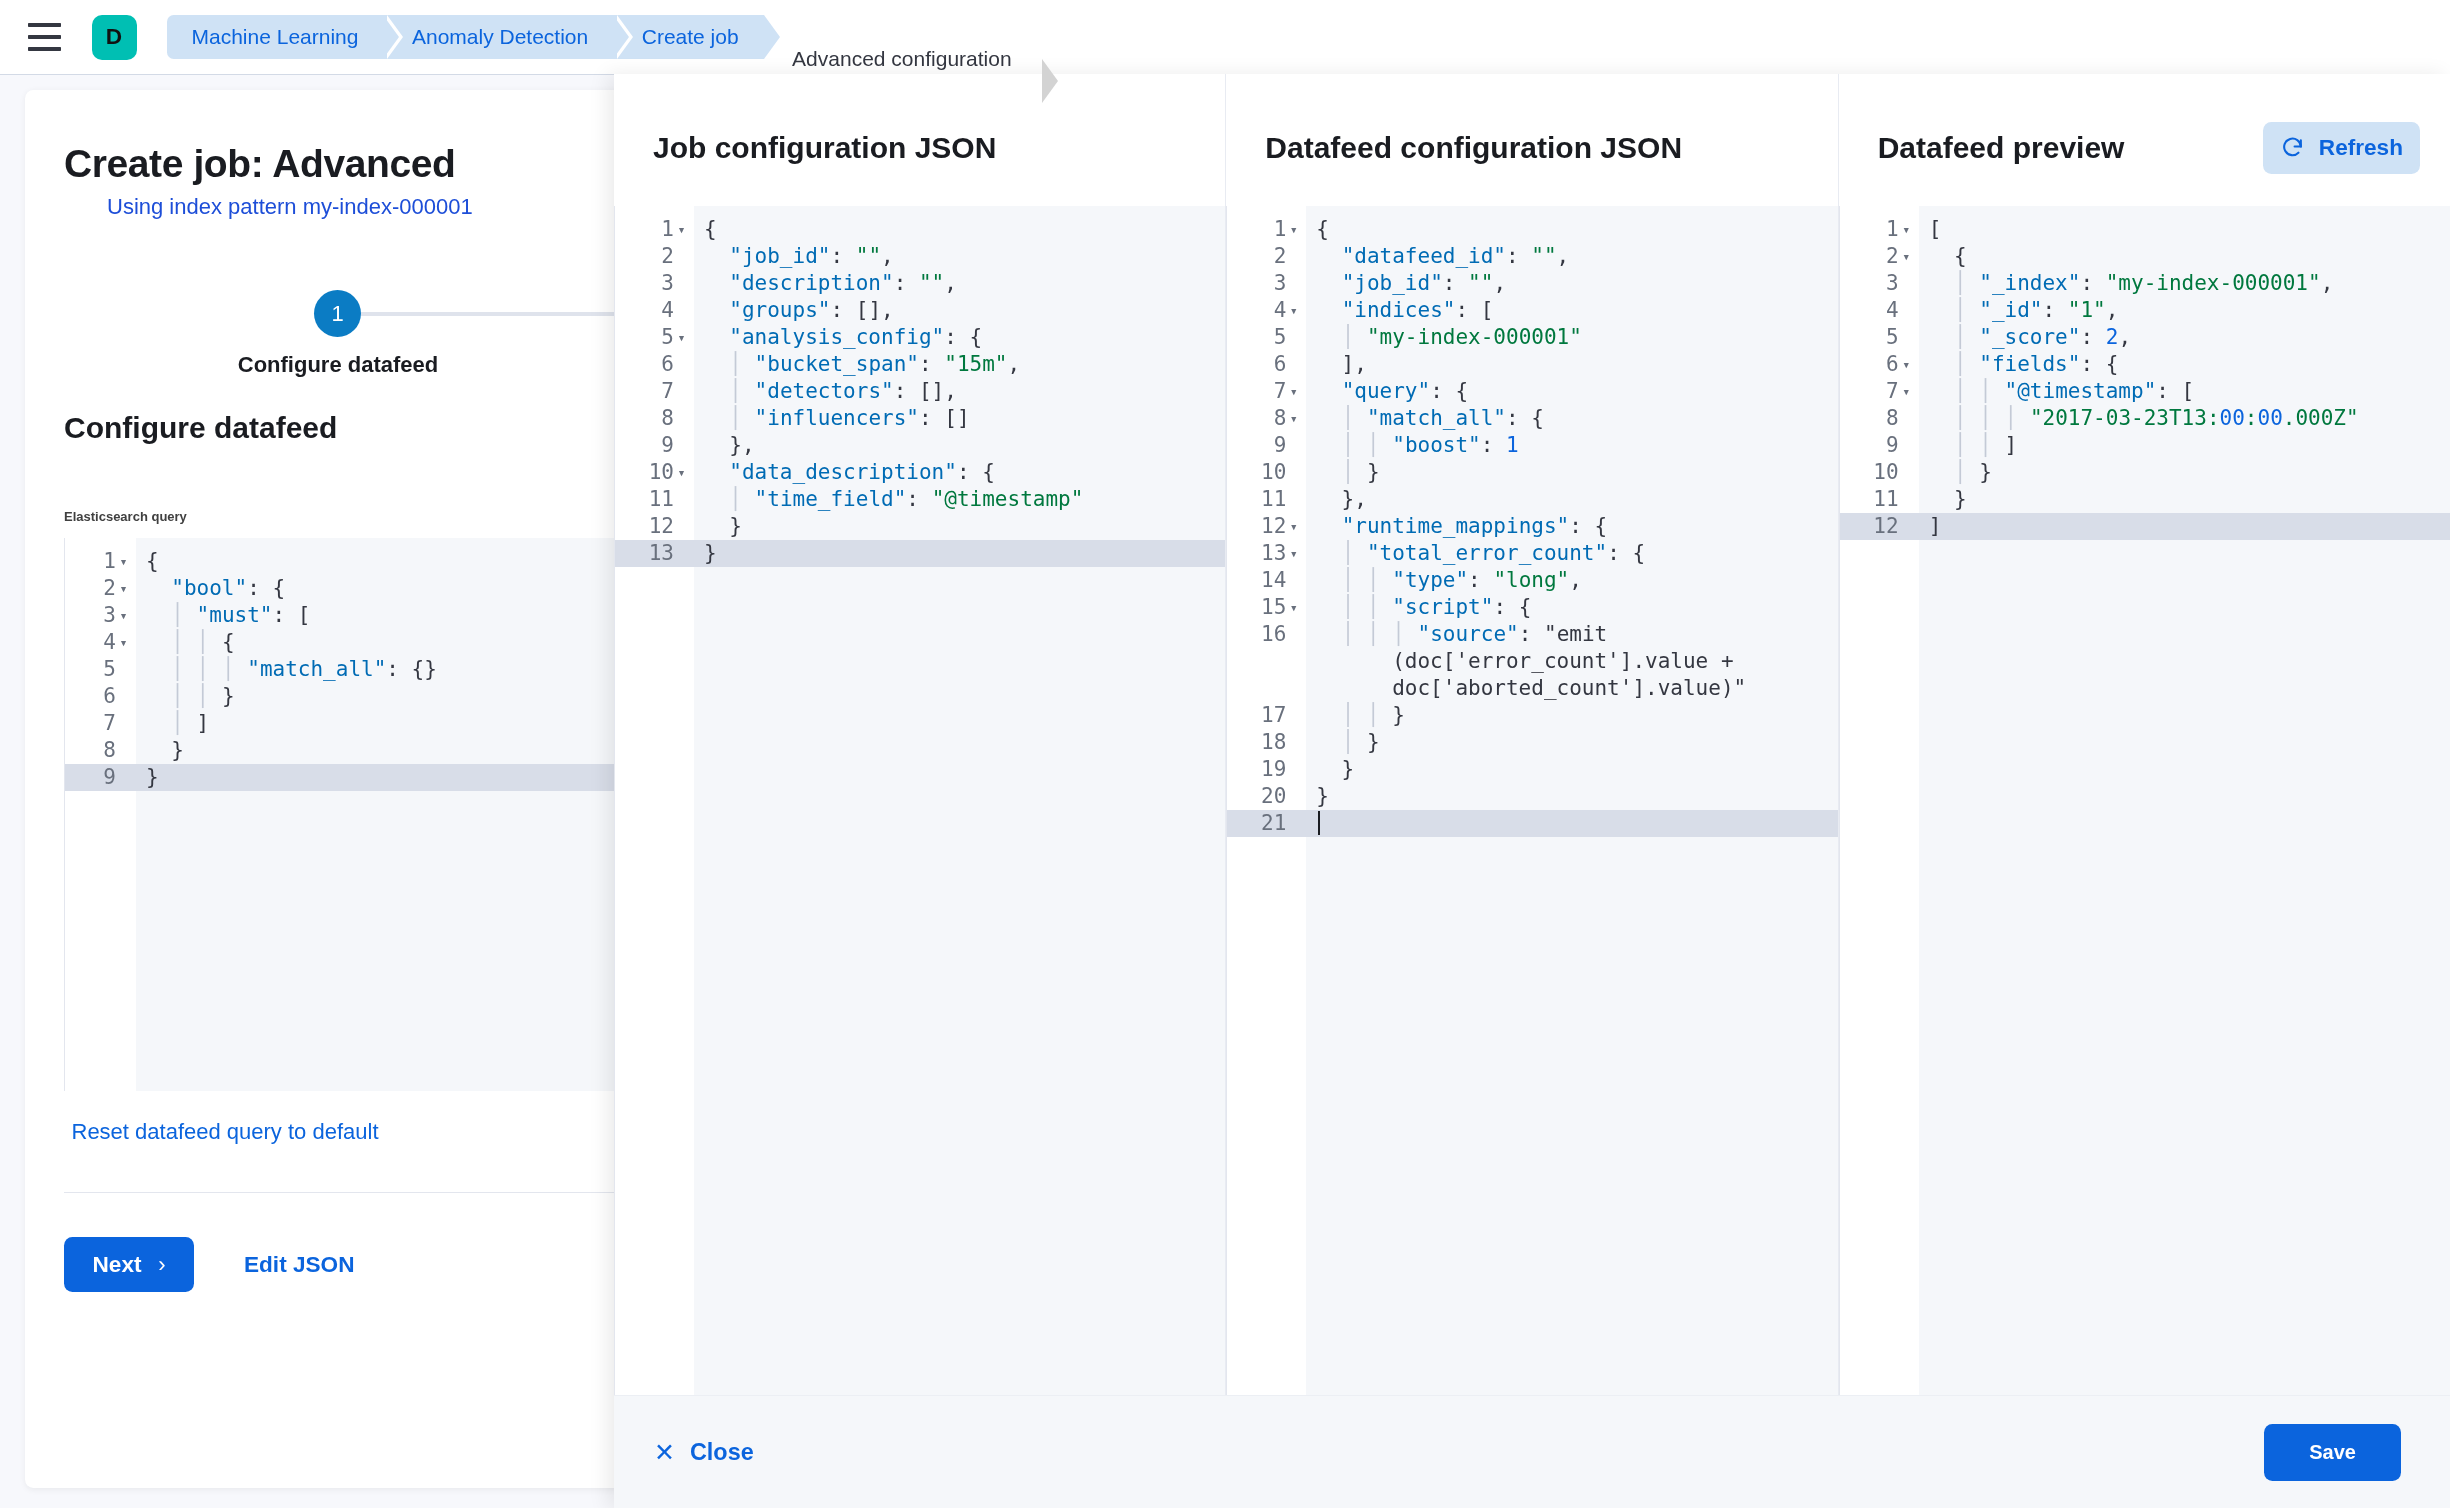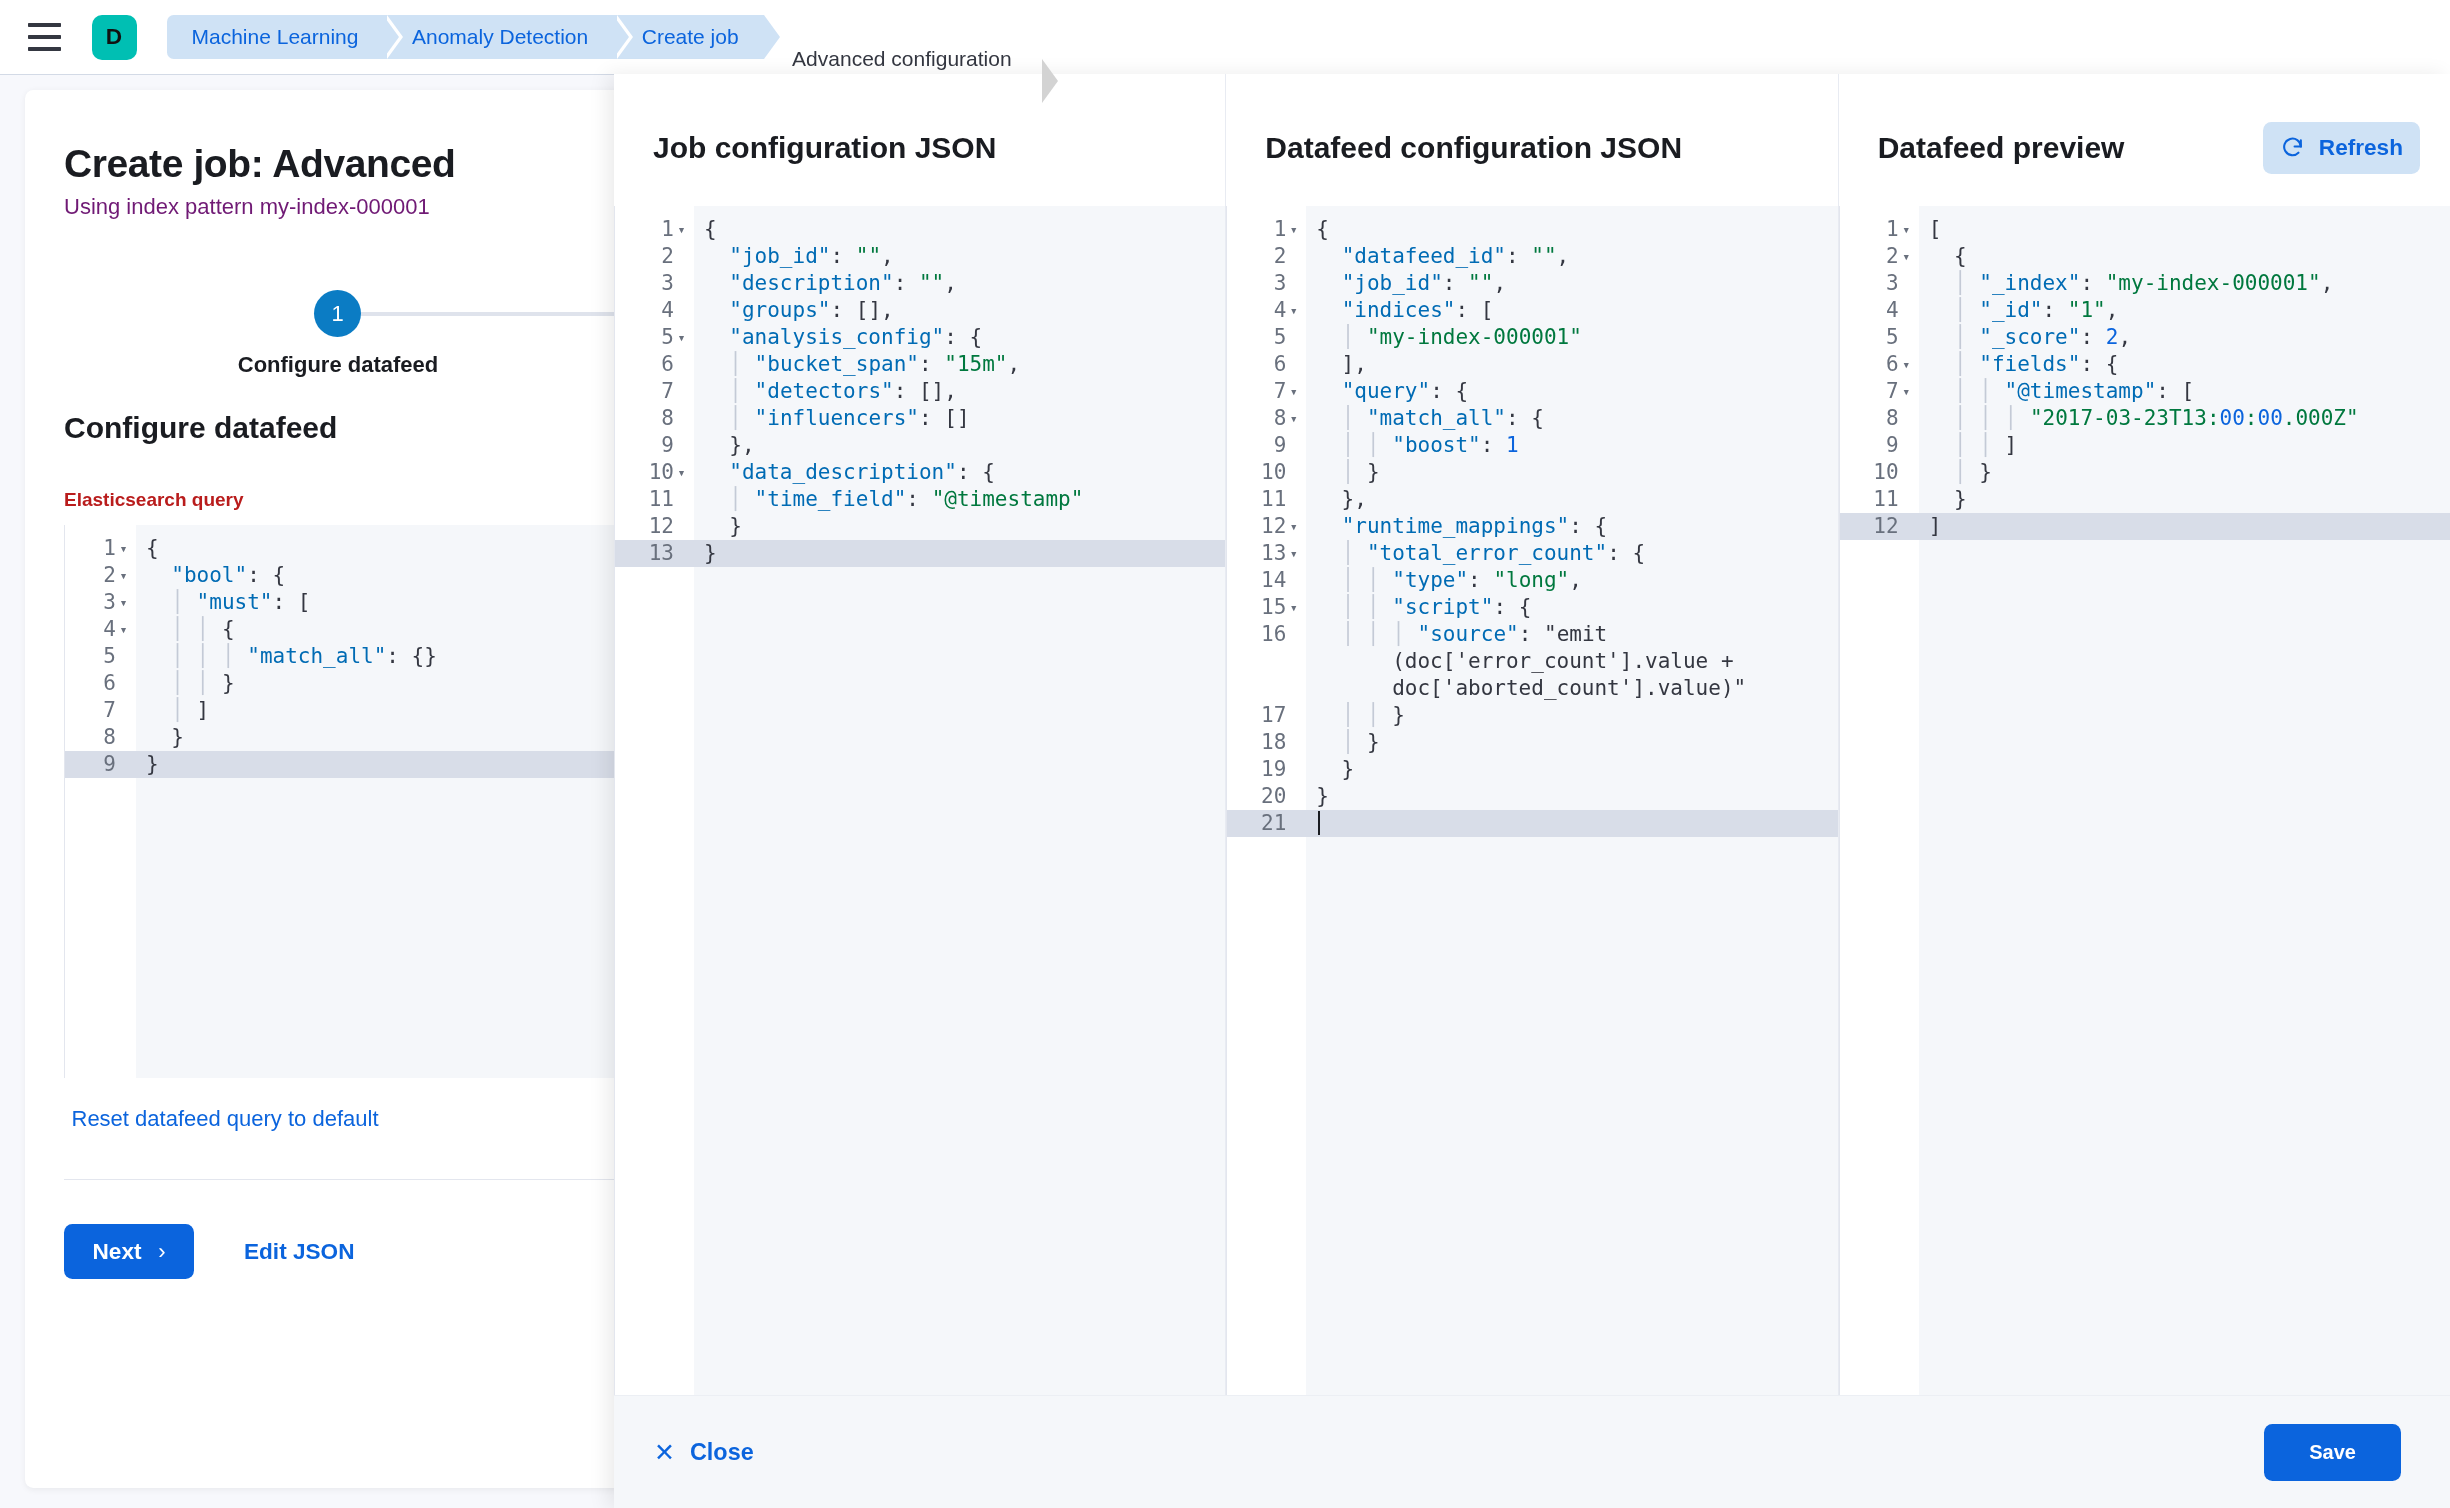--- a/index.html
+++ b/index.html
@@ -70,41 +70,41 @@
   .page-card {
     position: absolute; left: 25px; top: 90px;
     width: 980px; height: 1398px;
     background: #ffffff;
     border-radius: 8.4px;
     box-shadow: 0 1.7px 6.7px rgba(0,0,0,.06);
     overflow: hidden;
   }
   .page-inner { padding: 52px 0 0 39px; }
   .page-title { font-size: 39px; font-weight: 700; color: #1a1c21; letter-spacing: -0.4px; }
-  .page-sub { font-size: 22px; color: #701a75; margin-top: 8.4px; }
+  .page-sub { font-size: 22px; color: #1d4ed8; margin-top: 8.4px; margin-left: 43px; }
 
   .stepper { margin-top: 70px; position: relative; height: 99px; }
   .step-circle {
     position: absolute; left: 250px; top: 0;
     width: 47px; height: 47px; border-radius: 50%;
     background: #0b7cc4; color: #fff;
     font-size: 22px; font-weight: 400;
     display: flex; align-items: center; justify-content: center;
   }
   .step-line {
     position: absolute; left: 297px; top: 22px; height: 3.3px;
     width: 687px; background: #dfe3ec;
   }
   .step-label {
     position: absolute; left: 0; top: 62px; width: 548px; text-align: center;
     font-size: 22px; font-weight: 700; color: #1a1c21;
   }
 
   .section-title { font-size: 30px; font-weight: 700; color: #1a1c21; margin-top: 22px; }
-  .field-label { font-size: 19px; font-weight: 700; color: #b91c1c; margin-top: 44px; }
+  .field-label { font-size: 13px; font-weight: 700; color: #404040; margin-top: 64px; }
 
   
   .editor { display: flex; font-family: "DejaVu Sans Mono", monospace; font-size: 21px; line-height: 27px; }
   .gutter {
     background: #ffffff; color: #69707d;
     text-align: right; padding: 10px 0 10px 0;
     user-select: none; flex: 0 0 auto;
     border-left: 1.7px solid #e3e6ee;
   }
   .gnum { display: flex; align-items: center; justify-content: flex-end; height: 27px; padding-right: 5px; white-space: nowrap; }

